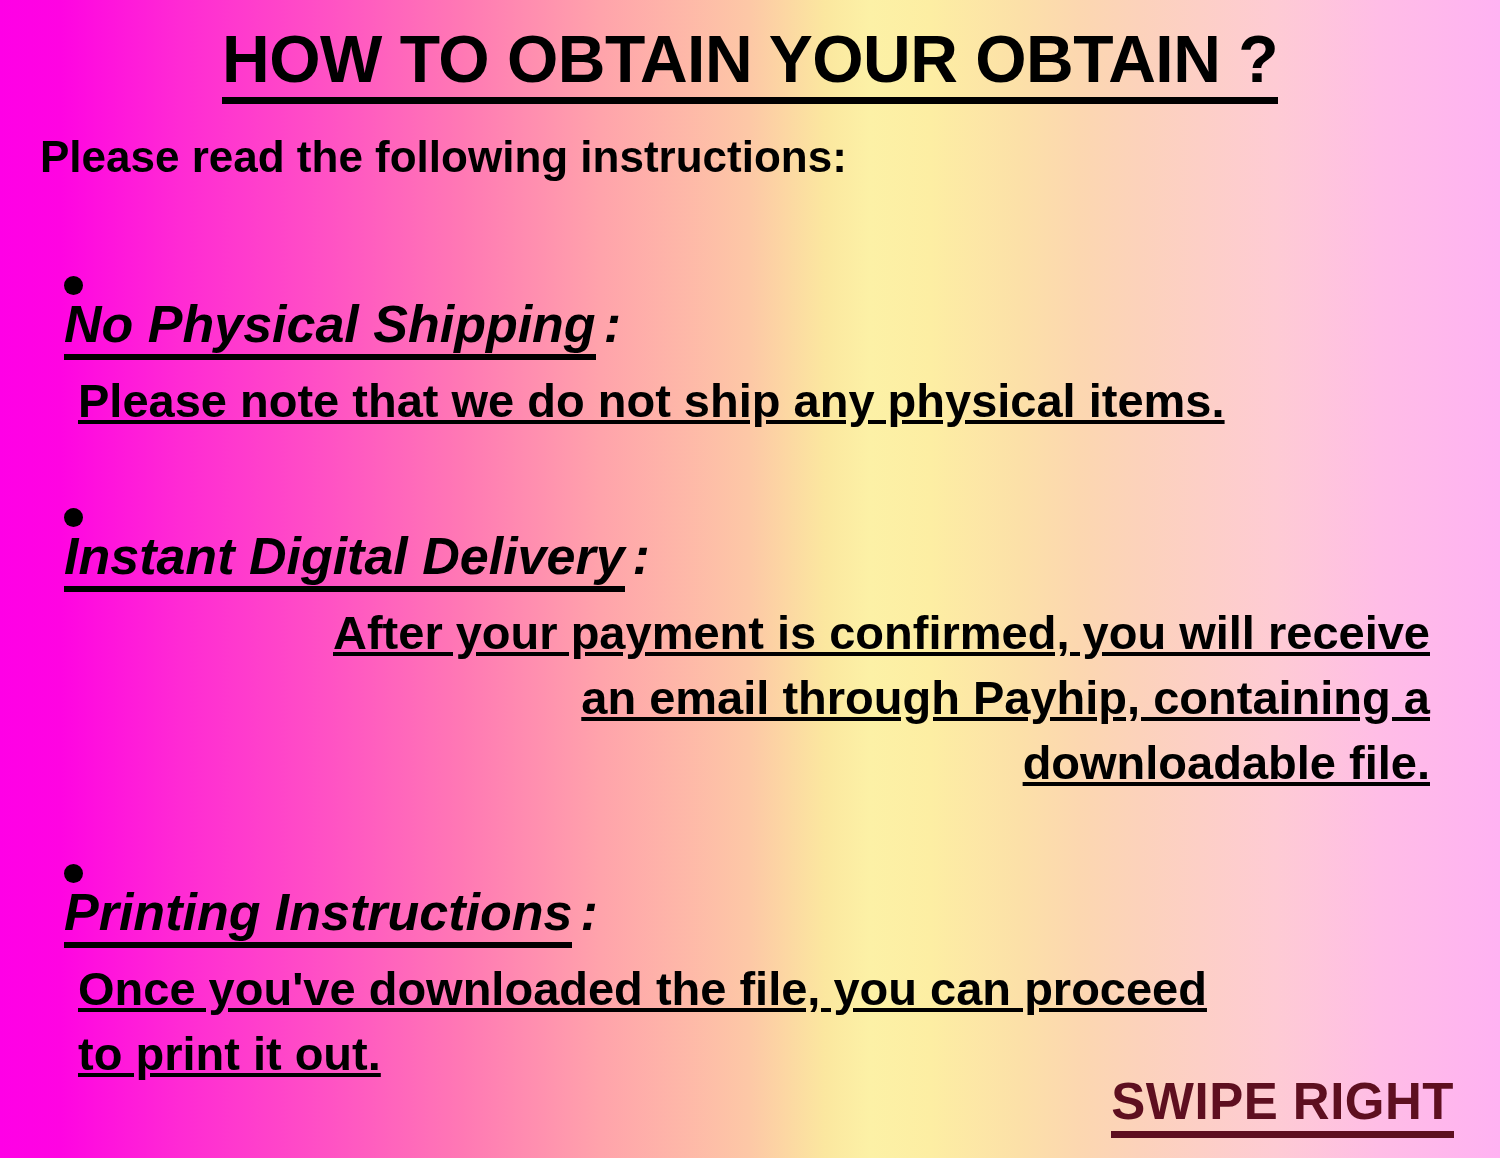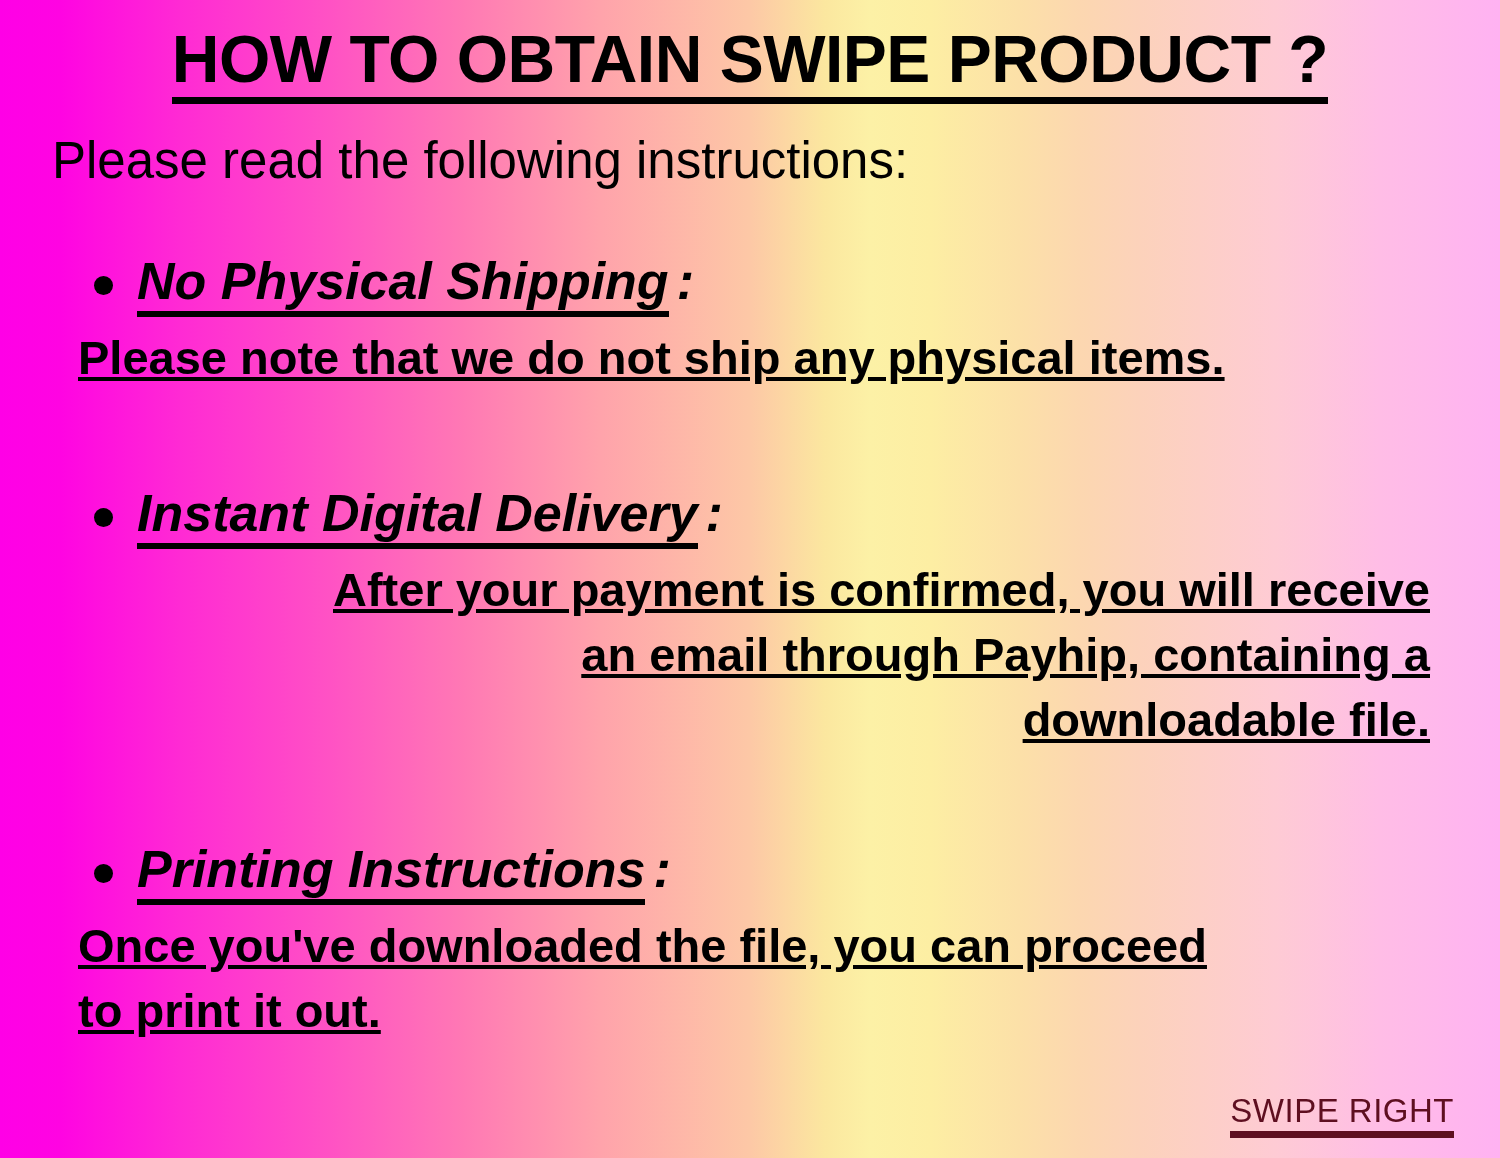--- a/index.html
+++ b/index.html
@@ -59,43 +59,44 @@
     color: #000000;
     border-bottom: 7px solid #000000;
     padding-bottom: 5px;
     white-space: nowrap;
   }
 
   
   .subtitle {
     position: absolute;
     top: 134px;
-    left: 52px;
-    font-weight: normal;
-    font-size: 51px;
+    left: 40px;
+    font-weight: bold;
+    font-size: 44px;
     line-height: 1.05;
     color: #000000;
     white-space: nowrap;
   }
 
   
   .block {
     position: absolute;
     left: 0;
     width: 1500px;
   }
   .block-b1 { top: 252px; }
   .block-b2 { top: 484px; text-align: right; }
   .block-b3 { top: 840px; }
 
   .bullet-line {
     display: flex;
     align-items: flex-start;
-    padding-left: 94px;
+    padding-left: 64px;
     margin-bottom: 6px;
+    flex-direction: column;
   }
   .bullet-dot {
     width: 19px;
     height: 19px;
     border-radius: 50%;
     background: #000000;
     margin-top: 24px;
     margin-right: 24px;
     flex: 0 0 auto;
   }
@@ -125,37 +126,37 @@
     margin-top: 14px;
     text-decoration: underline;
   }
   .body-text .ln { display: block; white-space: nowrap; }
 
   
   .swipe {
     position: absolute;
     right: 46px;
     bottom: 20px;
-    font-weight: normal;
-    font-size: 33px;
+    font-weight: bold;
+    font-size: 51px;
     line-height: 1.0;
     color: #5e0f20;
     border-bottom: 7px solid #5e0f20;
     padding-bottom: 4px;
     white-space: nowrap;
     letter-spacing: 0.5px;
   }
 </style>
 </head>
 <body>
 
 <div id="poster">
 
   <div class="title-wrap">
-    <span class="title">HOW TO OBTAIN SWIPE PRODUCT ?</span>
+    <span class="title">HOW TO OBTAIN YOUR OBTAIN ?</span>
   </div>
 
   <div class="subtitle">Please read the following instructions:</div>
 
   <div class="block block-b1">
     <div class="bullet-line">
       <span class="bullet-dot"></span>
       <span class="bullet-head">
         <span class="underlined">No Physical Shipping</span><span class="colon">:</span>
       </span>

